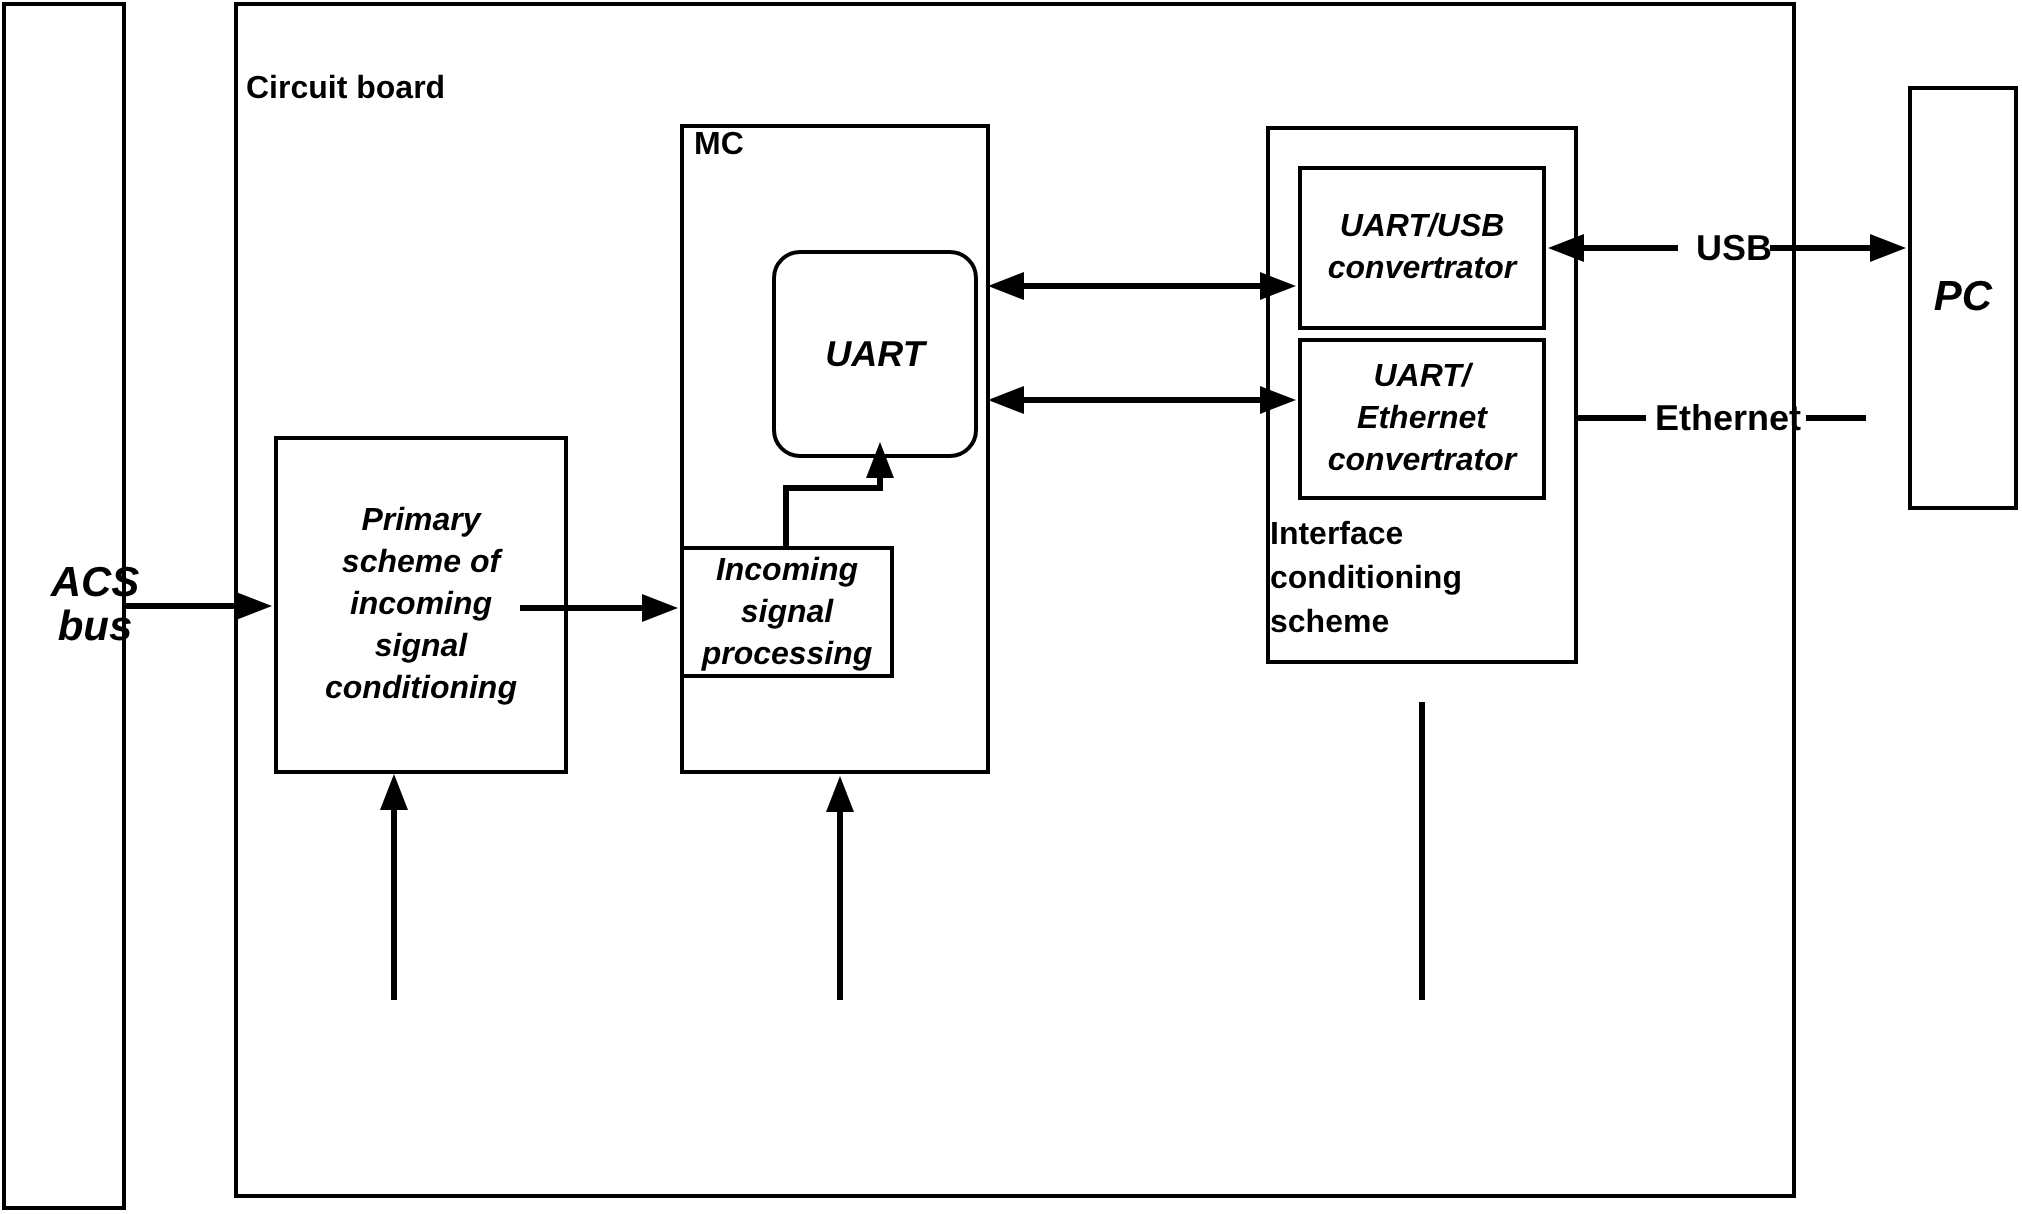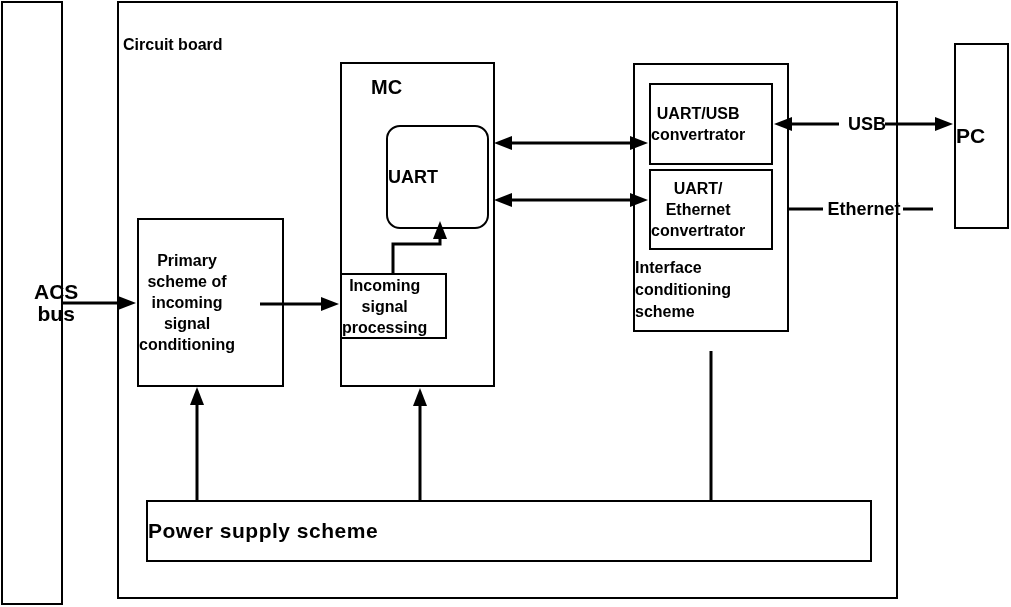--- a/index.html
+++ b/index.html
@@ -15,36 +15,37 @@
     overflow: hidden;
   }
   .box {
     position: absolute;
     border: 2px solid #000000;
     background: #ffffff;
   }
   .centered {
     display: flex;
     align-items: center;
-    justify-content: flex-start;
+    justify-content: center;
     text-align: center;
+    font-style: italic;
   }
   .lbl { white-space: pre-line; }
   .free-lbl { position: absolute; white-space: pre-line; }
 
   
   #acs-box      { left: 1px;   top: 1px;   width: 62px;  height: 604px; font-size: 21px; line-height: 22px; padding-left: 31px; }
   #circuit-box  { left: 117px; top: 1px;   width: 781px; height: 598px; }
   #circuit-lbl  { left: 4px;   top: 33px;  font-size: 16px; text-align: right; }
-  #pc-box       { left: 954px; top: 43px;  width: 55px;  height: 186px; font-size: 21px; }
+  #pc-box       { left: 954px; top: 43px;  width: 55px;  height: 212px; font-size: 21px; }
 
   
   #primary-box  { left: 137px; top: 218px; width: 147px; height: 169px; font-size: 16px; line-height: 21px; }
   #mc-box       { left: 340px; top: 62px;  width: 155px; height: 325px; }
-  #mc-lbl       { left: 5px;   top: 12px;   font-size: 20px; margin-left: 24px; }
+  #mc-lbl       { left: 5px;   top: 0;   font-size: 16px; }
   #uart-box     { left: 44px;  top: 61px;  width: 103px; height: 104px;  font-size: 18px; border-radius: 14px; }
   #isp-box      { left: -2px;  top: 209px; width: 107px; height: 66px;  font-size: 16px; line-height: 21px; }
   #interface-box{ left: 633px; top: 63px;  width: 156px; height: 269px; }
   #usbconv-box  { left: 14px;  top: 18px;  width: 124px; height: 82px;  font-size: 16px; line-height: 21px; }
   #ethconv-box  { left: 14px;  top: 104px; width: 124px; height: 81px;  font-size: 16px; line-height: 21px; }
   #interface-lbl{ left: 0;     top: 192px; width: 100%;  font-size: 16px; line-height: 22px; }
   #power-box    { left: 146px; top: 500px; width: 726px; height: 62px;  font-size: 21px; letter-spacing: 0.5px; }
 
   
   #usb-lbl      { left: 838px; top: 114px; width: 48px; font-size: 18px; text-align: right; z-index: 5; }
@@ -103,23 +104,20 @@
     <div class="box centered" id="ethconv-box">
       <span class="lbl">UART/
 Ethernet
 convertrator</span>
     </div>
     <span class="free-lbl" id="interface-lbl">Interface
 conditioning
 scheme</span>
   </div>
 
-  <div class="box centered" id="power-box">
-    <span class="lbl">Power supply scheme</span>
-  </div>
 
   <div class="box centered" id="pc-box">
     <span class="lbl">PC</span>
   </div>
 
   <svg id="wires" viewBox="0 0 1011 607" xmlns="http://www.w3.org/2000/svg">
 
     <g>
       <line x1="63" y1="303" x2="122" y2="303"></line>
       <polygon points="136,303 118,296 118,310"></polygon>

